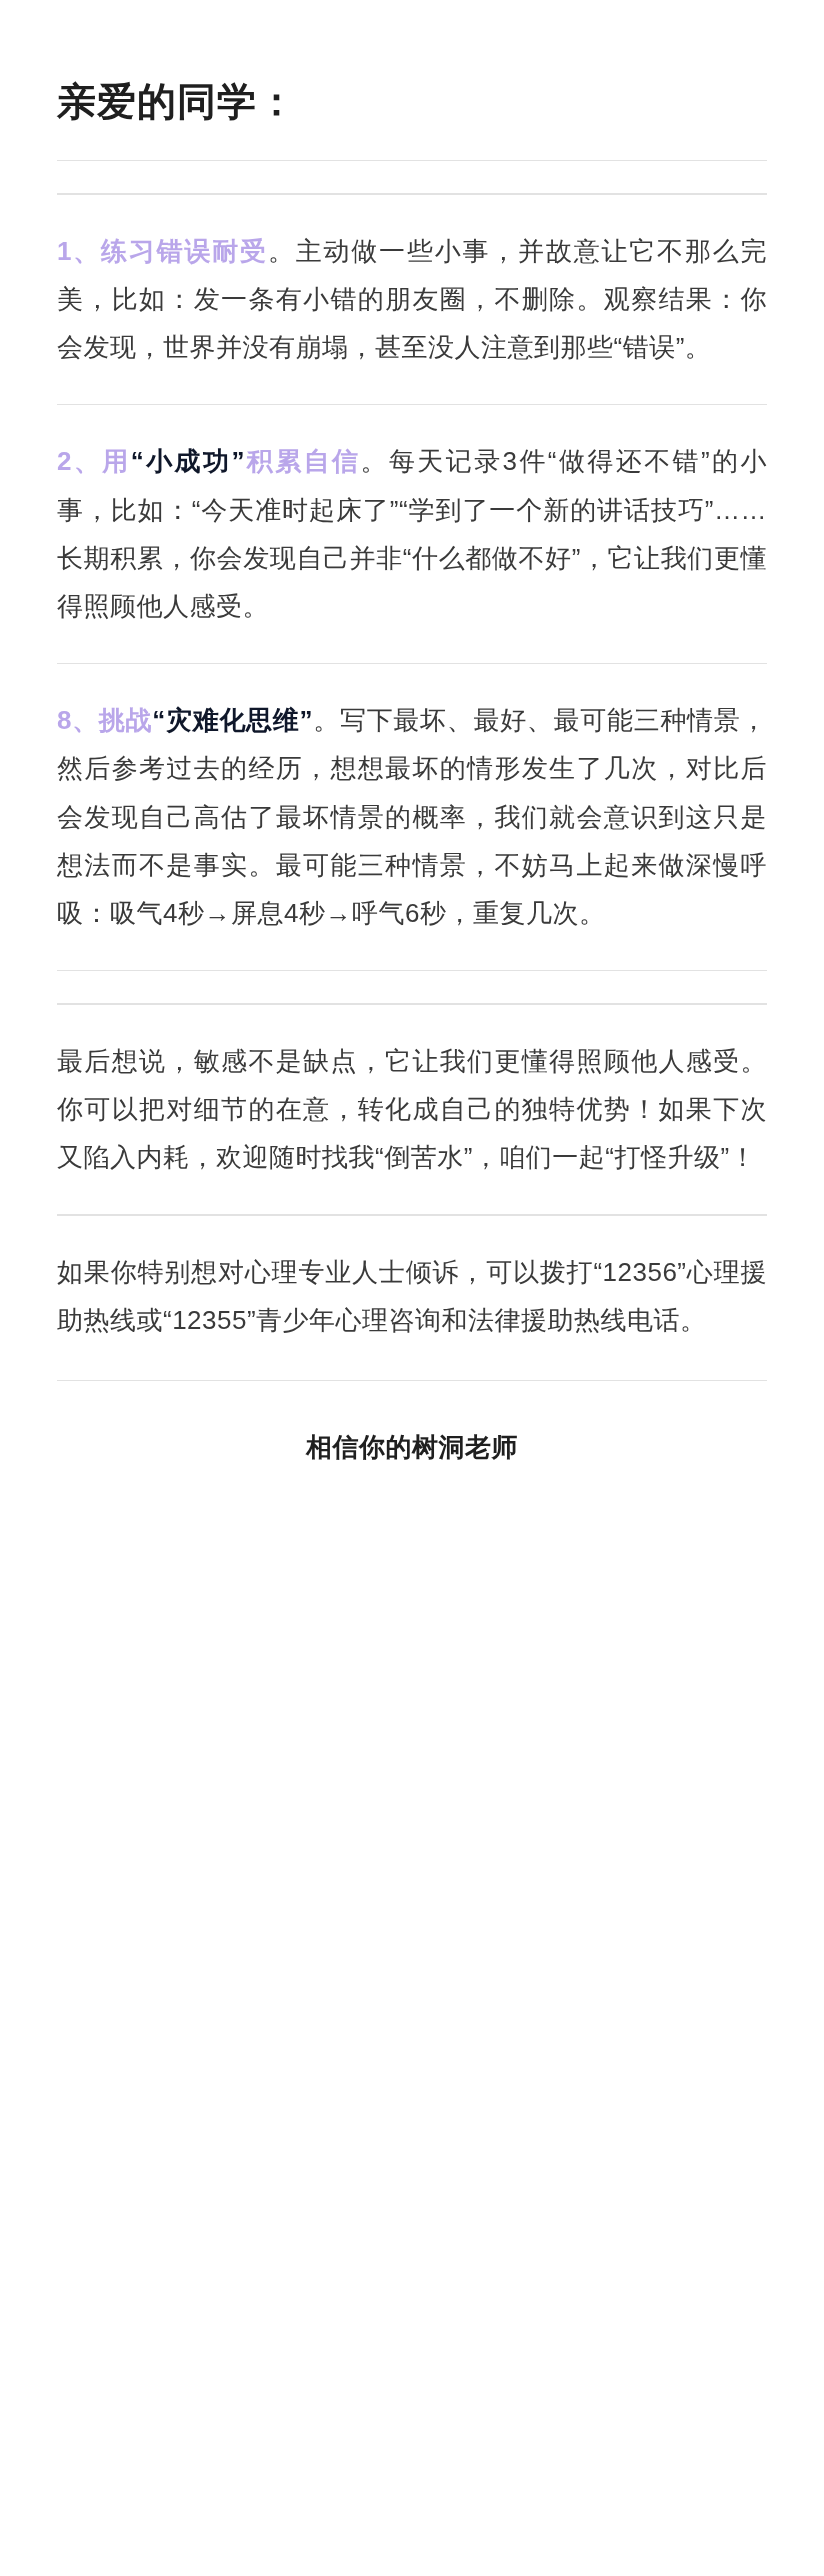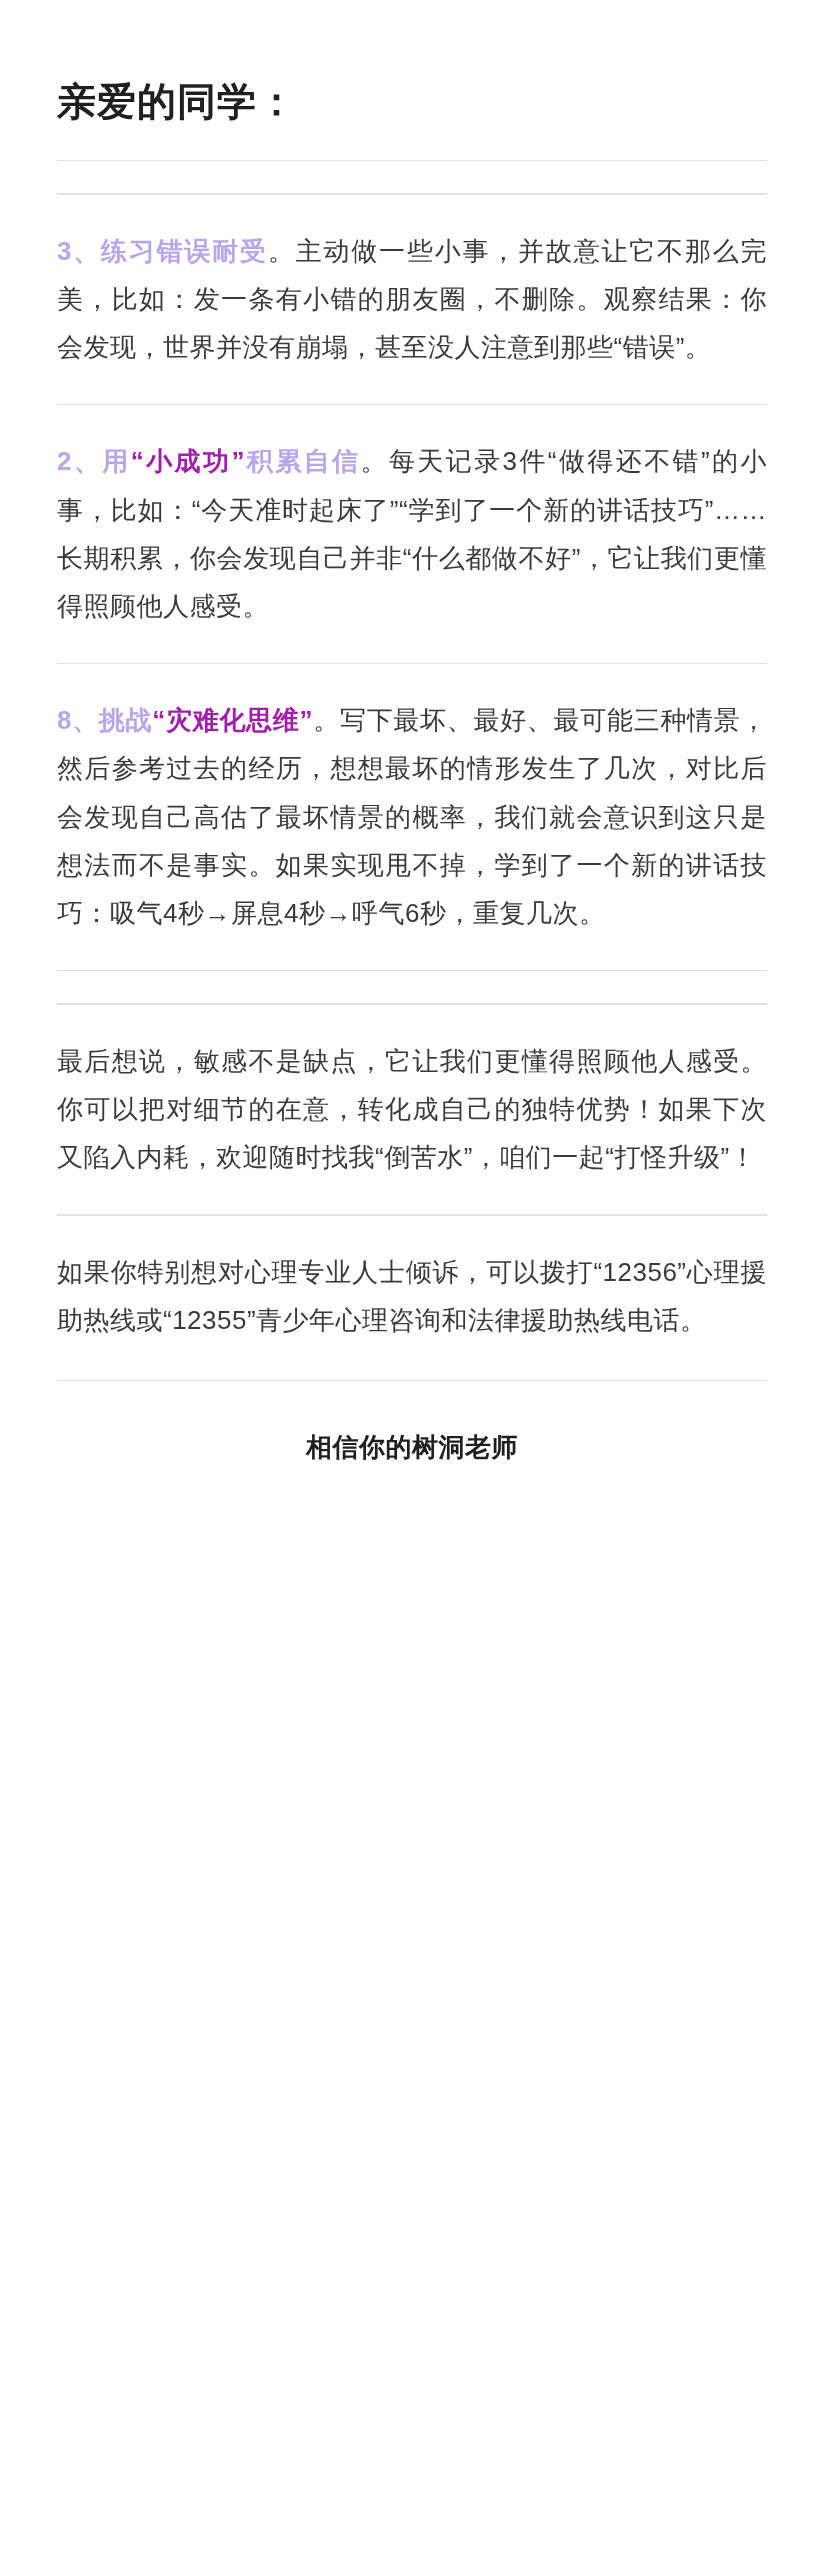--- a/index.html
+++ b/index.html
@@ -50,21 +50,21 @@
     margin-bottom: 36px;
   }
   .tip {
     margin-bottom: 33px;
   }
   .tip-lead {
     color: #b9a6ea;
     font-weight: 700;
   }
   .tip-quote {
-    color: #a21caf;
+    color: #0f172a;
     font-weight: 700;
     margin-top: 8px;
   }
   .tip-body {
     color: #3a3a3a;
   }
   .signature {
     margin-top: 49px;
     text-align: center;
     font-size: 26px;
@@ -82,33 +82,33 @@
 <div class="page">
 
   <h1 class="letter-title">亲爱的同学：</h1>
 
   <hr class="divider">
 
 
   <hr class="divider">
 
   <p class="para tip">
-    <span class="tip-lead">3、练习错误耐受</span><span class="tip-body">。主动做一些小事，并故意让它不那么完美，比如：发一条有小错的朋友圈，不删除。观察结果：你会发现，世界并没有崩塌，甚至没人注意到那些“错误”。</span>
+    <span class="tip-lead">1、练习错误耐受</span><span class="tip-body">。主动做一些小事，并故意让它不那么完美，比如：发一条有小错的朋友圈，不删除。观察结果：你会发现，世界并没有崩塌，甚至没人注意到那些“错误”。</span>
   </p>
 
   <hr class="divider">
 
   <p class="para tip">
     <span class="tip-lead">2、用</span><span class="tip-quote">“小成功”</span><span class="tip-lead">积累自信</span><span class="tip-body">。每天记录3件“做得还不错”的小事，比如：“今天准时起床了”“学到了一个新的讲话技巧”……长期积累，你会发现自己并非“什么都做不好”，它让我们更懂得照顾他人感受。</span>
   </p>
 
   <hr class="divider">
 
   <p class="para tip">
-    <span class="tip-lead">8、挑战</span><span class="tip-quote">“灾难化思维”</span><span class="tip-body">。写下最坏、最好、最可能三种情景，然后参考过去的经历，想想最坏的情形发生了几次，对比后会发现自己高估了最坏情景的概率，我们就会意识到这只是想法而不是事实。如果实现甩不掉，学到了一个新的讲话技巧：吸气4秒→屏息4秒→呼气6秒，重复几次。</span>
+    <span class="tip-lead">8、挑战</span><span class="tip-quote">“灾难化思维”</span><span class="tip-body">。写下最坏、最好、最可能三种情景，然后参考过去的经历，想想最坏的情形发生了几次，对比后会发现自己高估了最坏情景的概率，我们就会意识到这只是想法而不是事实。最可能三种情景，不妨马上起来做深慢呼吸：吸气4秒→屏息4秒→呼气6秒，重复几次。</span>
   </p>
 
   <hr class="divider">
 
 
   <hr class="divider">
 
   <p class="para">最后想说，敏感不是缺点，它让我们更懂得照顾他人感受。你可以把对细节的在意，转化成自己的独特优势！如果下次又陷入内耗，欢迎随时找我“倒苦水”，咱们一起“打怪升级”！</p>
 
   <hr class="divider">

